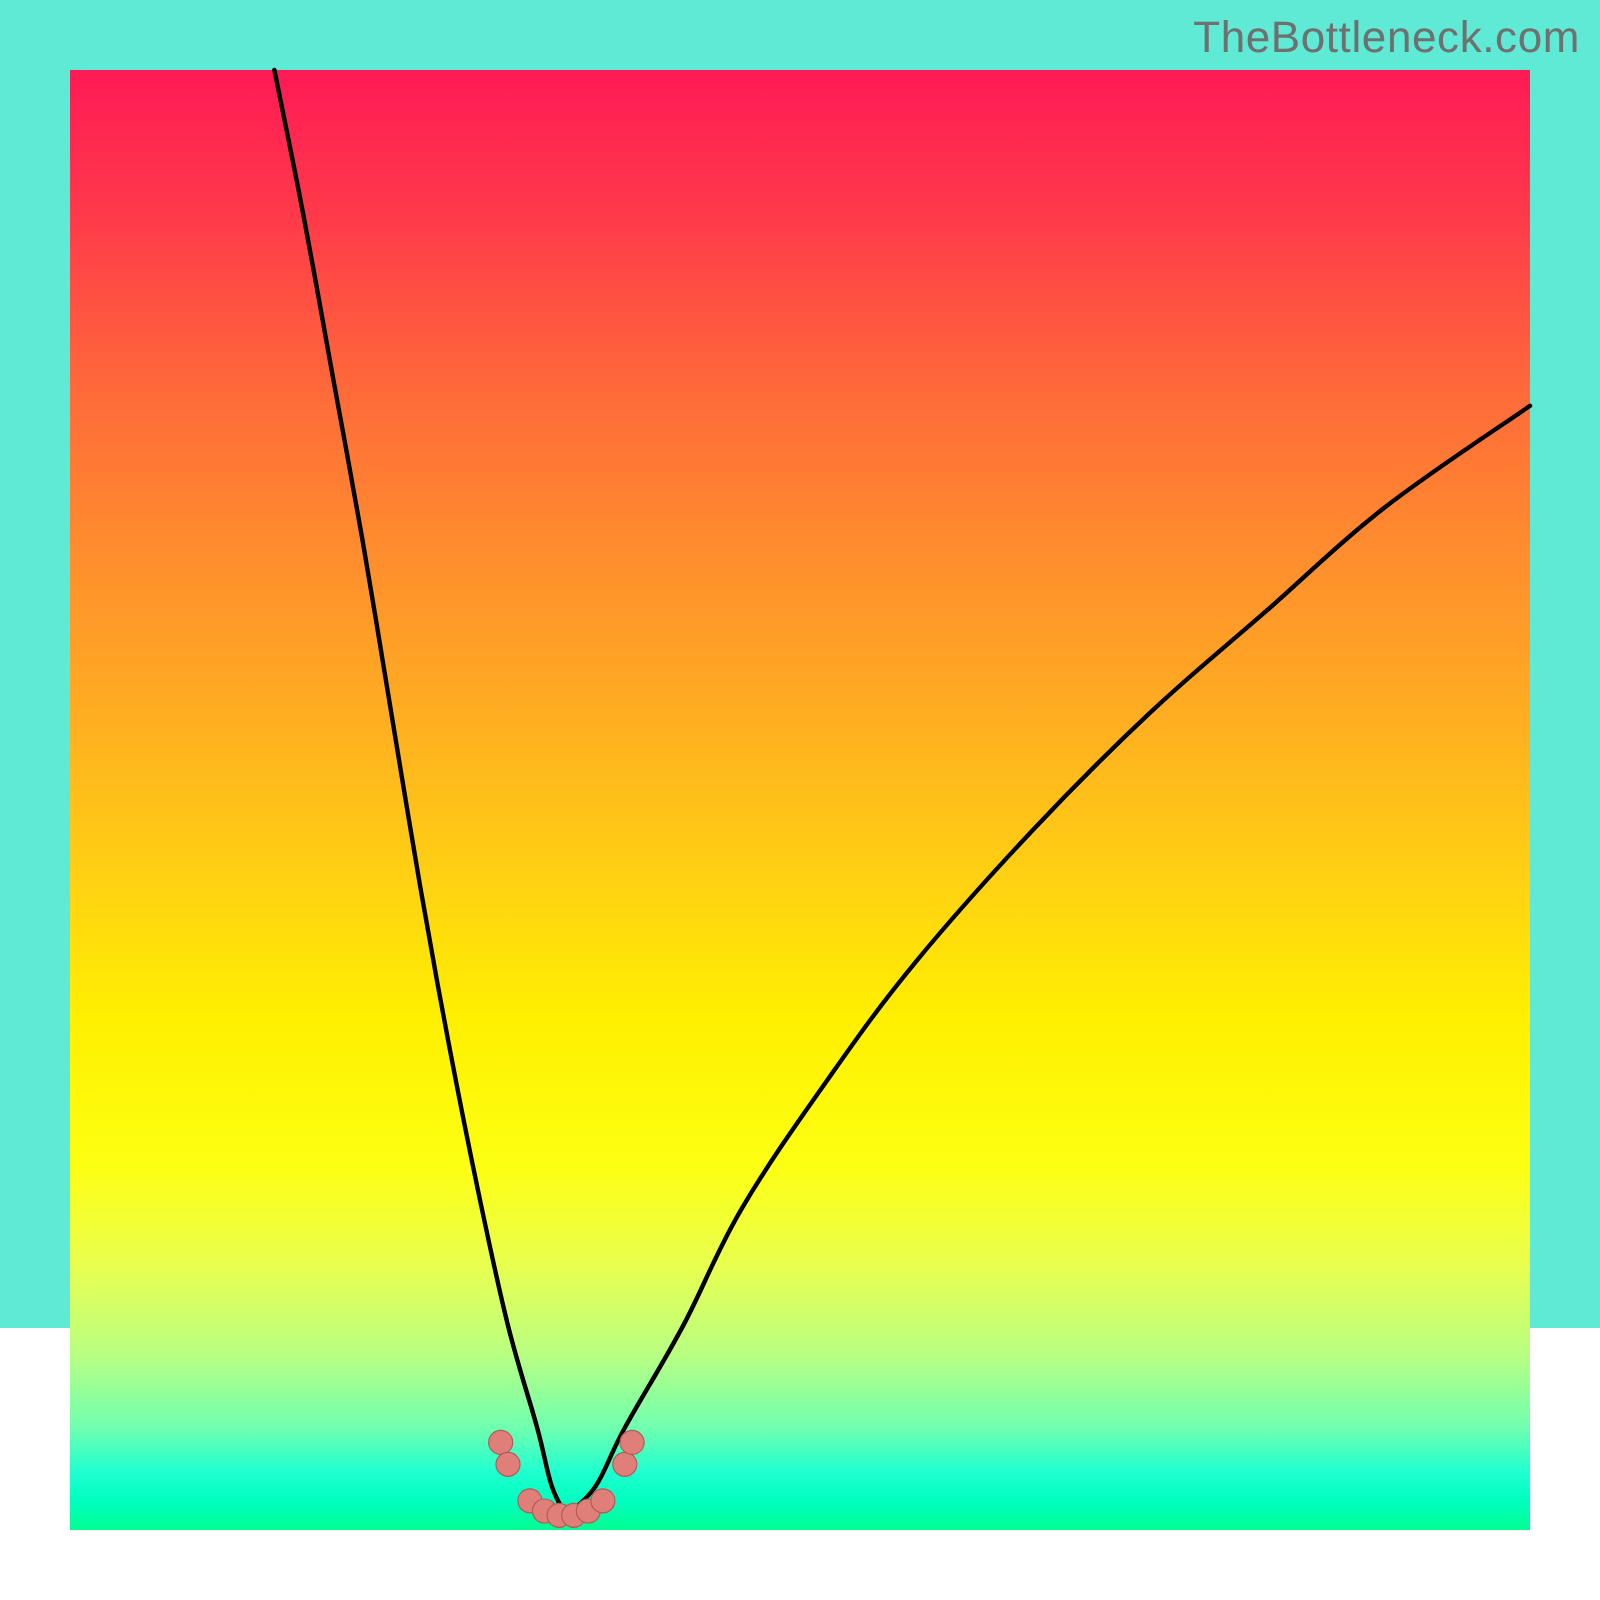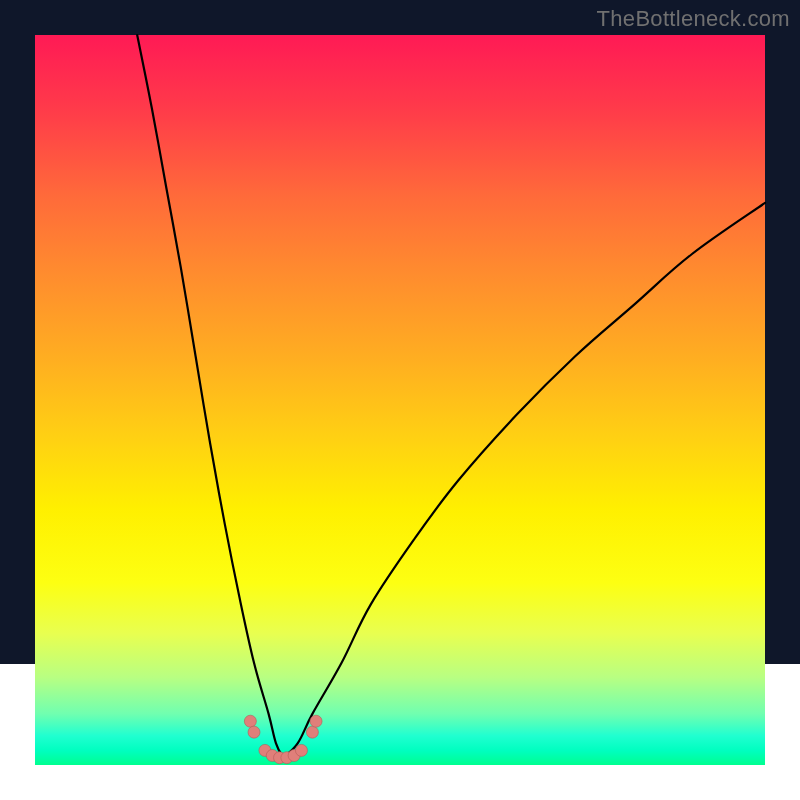--- a/index.html
+++ b/index.html
@@ -6,21 +6,21 @@
     margin: 0;
     padding: 0;
     width: 800px;
     height: 800px;
     overflow: hidden;
     font-family: Arial, Helvetica, sans-serif;
   }
   .outer {
     width: 800px;
     height: 664px;
-    background: #0f172a;
+    background: #5eead4;
     position: relative;
   }
   .watermark {
     position: absolute;
     top: 6px;
     right: 10px;
     color: #707070;
     font-size: 22px;
     font-weight: 500;
     letter-spacing: 0.3px;

